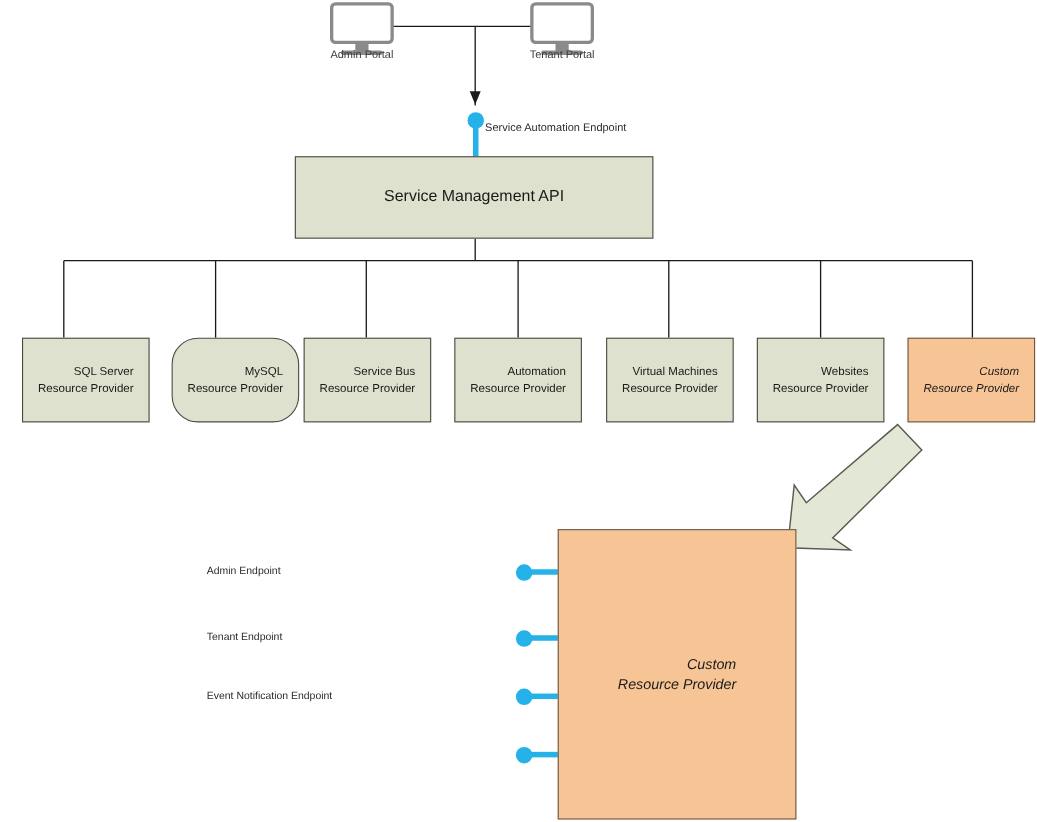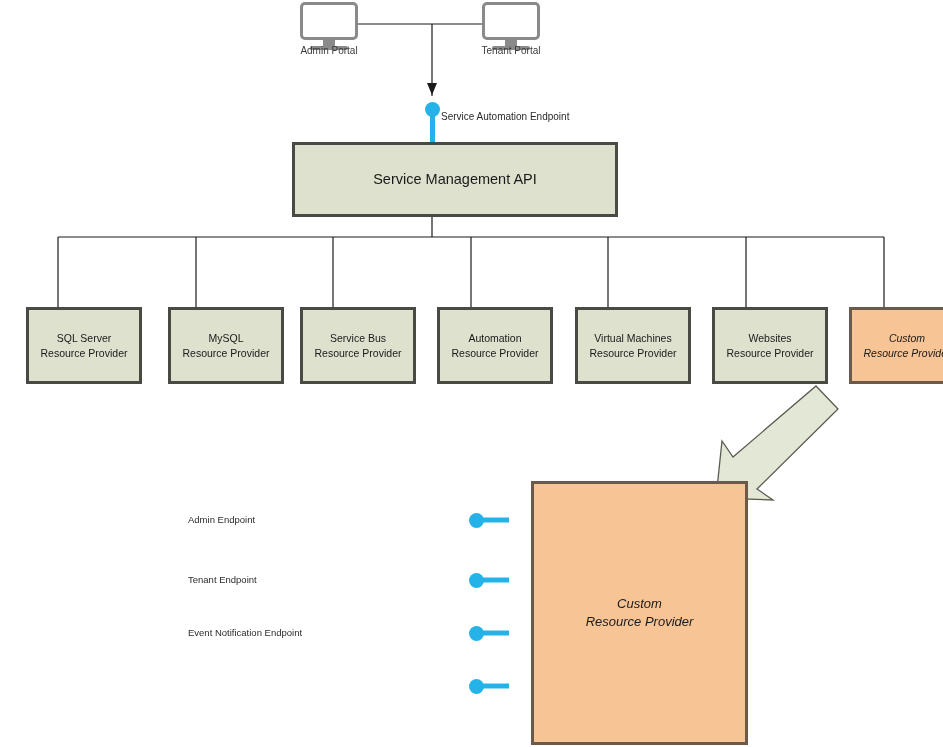--- a/index.html
+++ b/index.html
@@ -24,28 +24,27 @@
     top: 0;
     width: 943px;
     height: 747px;
     pointer-events: none;
   }
 
   
   .node {
     position: absolute;
     box-sizing: border-box;
-    border: 3px solid #a3a3a3;
+    border: 1px solid #a3a3a3;
     display: flex;
     align-items: center;
     justify-content: center;
-    text-align: center;
+    text-align: right;
     line-height: 1.35;
     white-space: pre-line;
-    margin-left: 24px;
   }
   .node.green {
     background: #dde1cd;
     border-color: #4a4a44;
   }
   .node.orange {
     background: #f7c496;
     border-color: #6b5a4a;
     font-style: italic;
   }
@@ -183,25 +182,25 @@
     <div class="monitor-caption">Admin Portal</div>
   </div>
 
   <div class="endpoint-dot" style="left:425px; top:102px;"></div>
   <div id="sme-label">Service Automation Endpoint</div>
 
   <div id="api-node" class="node green">
     <span class="node-label">Service Management API</span>
   </div>
 
-  <div class="node green rp-node" style="left:2px;">
+  <div class="node green rp-node" style="left:20px;">
     <span class="node-label">SQL Server
 Resource Provider</span>
   </div>
-  <div class="node green rp-node" style="left:144px;">
+  <div class="node green rp-node" style="left:156px;border-radius:24px;">
     <span class="node-label">MySQL
 Resource Provider</span>
   </div>
   <div class="node green rp-node" style="left:276px;">
     <span class="node-label">Service Bus
 Resource Provider</span>
   </div>
   <div class="node green rp-node" style="left:413px;">
     <span class="node-label">Automation
 Resource Provider</span>

